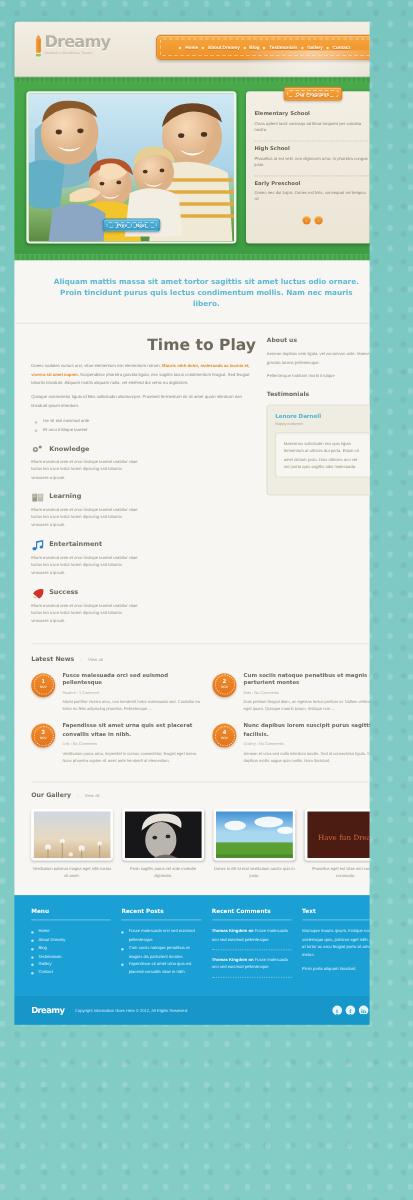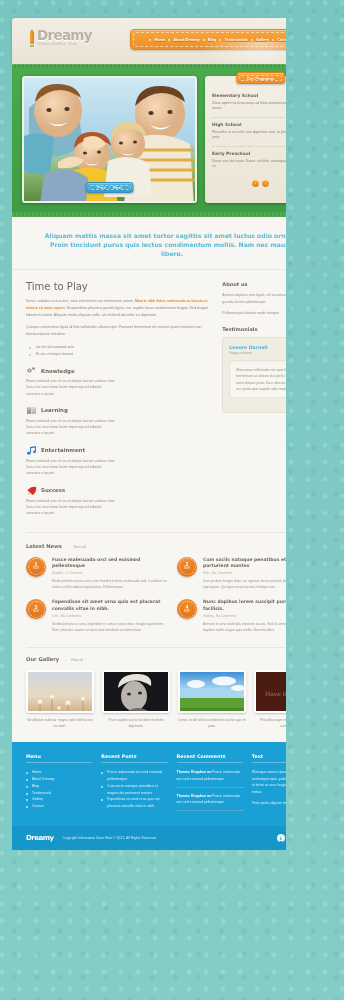--- a/index.html
+++ b/index.html
@@ -9,21 +9,21 @@
     background:#7ec9c4;
     background-image:
       radial-gradient(circle at 12% 18%, rgba(255,255,255,.16) 0 2px, transparent 3px),
       radial-gradient(circle at 62% 48%, rgba(0,0,0,.05) 0 2px, transparent 3px),
       linear-gradient(180deg,#79c6c1,#84cdc7);
     background-size: 17px 17px, 23px 23px, 100% 100%;
     font-size:4.4px;
     color:#555;
     -webkit-font-smoothing:antialiased;
   }
-  .page { width:286px; height:1000px; position:relative; overflow:hidden; }
+  .page { width:308px; height:1000px; position:relative; overflow:hidden; }
   .shell { position:absolute; left:12px; top:18px; width:320px; }
 
   
   .header {
     background:#efeade;
     background-image:linear-gradient(180deg,#f2eee3,#e9e3d4);
     border-radius:3px 3px 0 0;
     height:46px; position:relative; overflow:hidden;
     box-shadow:0 1px 3px rgba(0,0,0,.18);
   }
@@ -135,22 +135,22 @@
     color:#5cb9d6; font-size:6.1px; font-weight:bold; line-height:1.5;
     font-family:"DejaVu Sans",sans-serif;
     border-bottom:1px solid #e8e6de;
   }
 
   
   .main { display:flex; padding:11px 14px 0; gap:9px; }
   .col-left { width:190px; }
   .col-right { width:97px; }
   h2.sec-h {
-    font-family:"DejaVu Sans",sans-serif; font-size:10px; color:#6f6a5d;
-    font-weight:normal; margin-bottom:6px;
+    font-family:"DejaVu Sans",sans-serif; font-size:13px; color:#6f6a5d;
+    font-weight:bold; margin-bottom:6px;text-align:right;
   }
   .p { font-size:3.6px; line-height:1.85; color:#8e8a7e; margin-bottom:6px; }
   .hl { color:#e8892a; font-weight:bold; }
   ul.bul { list-style:none; margin:0 0 8px 3px; }
   ul.bul li { font-size:3.6px; color:#8e8a7e; padding-left:7px; position:relative; line-height:2; }
   ul.bul li:before{content:"";position:absolute;left:0;top:3.5px;width:2px;height:2px;background:#c9c4b4;border-radius:50%;}
 
   .feats { display:flex; flex-wrap:wrap; gap:0 10px; margin-top:4px; }
   .feat { width:90px; margin-bottom:9px; }
   .feat-hd { display:flex; align-items:center; gap:4px; margin-bottom:3px; }

